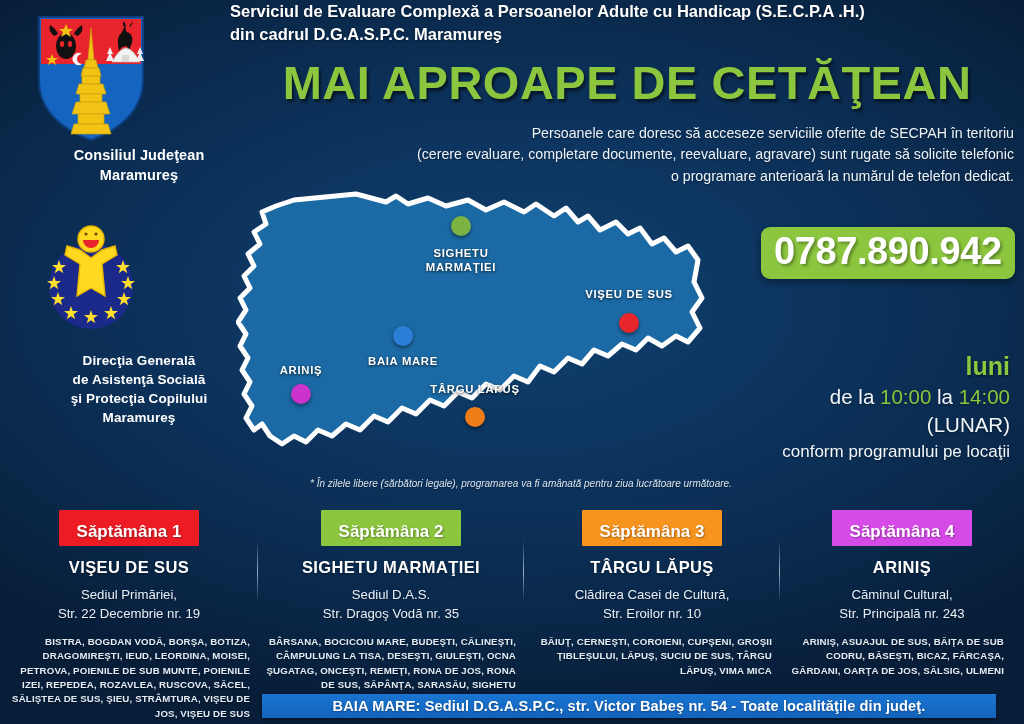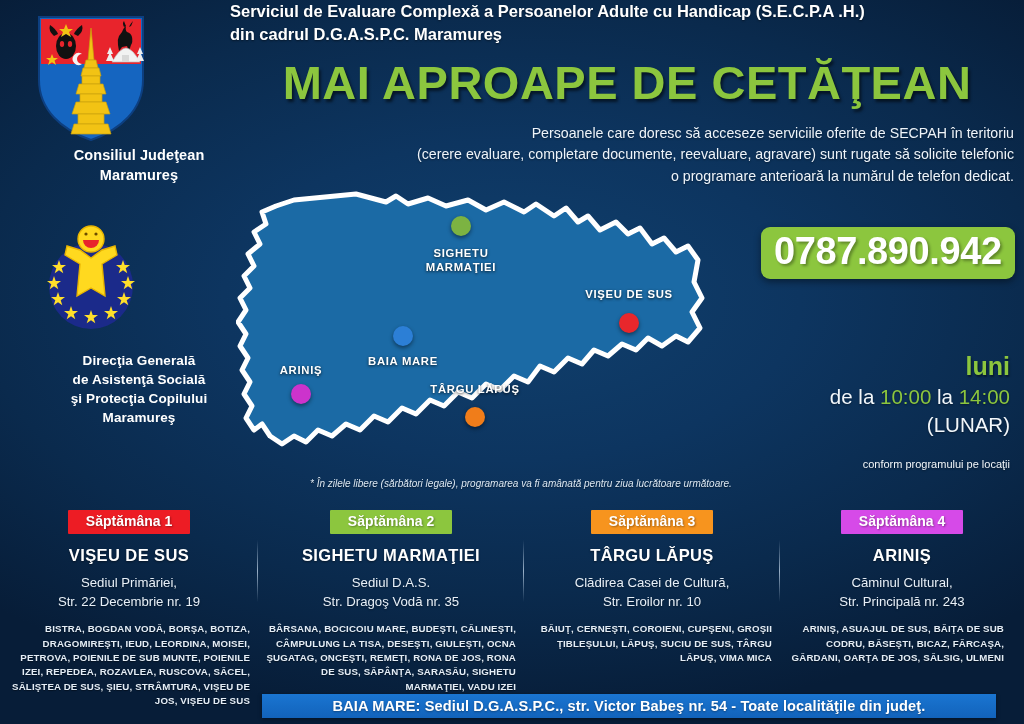--- a/index.html
+++ b/index.html
@@ -70,21 +70,21 @@
 
   
   .schedule { position:absolute; right:14px; top:352px; width:400px; text-align:right; }
   .sch-day { font-size:25px; font-weight:bold; color:#8cc63e; line-height:1.15;
              text-shadow:1px 2px 2px rgba(0,0,0,.45); }
   .sch-hours { font-size:20.5px; margin-top:3px; color:#f2f7fb; line-height:1.25;
                text-shadow:0 1px 2px rgba(0,0,0,.4); }
   .sch-hours b { color:#8cc63e; font-weight:normal; }
   .sch-lunar { font-size:20.5px; margin-top:3px; color:#f2f7fb; line-height:1.25;
                text-shadow:0 1px 2px rgba(0,0,0,.4); }
-  .sch-note { font-size:11px; margin-top:19px; color:#f2f7fb; line-height:1.3;
+  .sch-note { font-size:17px; margin-top:3px; color:#f2f7fb; line-height:1.3;
               text-shadow:0 1px 2px rgba(0,0,0,.4); }
 
   .footnote {
     position:absolute; right:14px; top:478px; width:700px; text-align:left;
     font-size:10px; font-style:italic; color:#dbe7f2;
     text-shadow:0 1px 1px rgba(0,0,0,.4);
   }
 
   
   .map { position:absolute; left:236px; top:186px; width:500px; height:290px; }
@@ -101,22 +101,22 @@
   }
 
   
   .weeks { position:absolute; left:0; top:510px; width:1024px; height:185px; }
   .week-col { position:absolute; top:0; text-align:center; }
   .week-col .divider {
     position:absolute; left:-1px; top:30px; width:1px; height:62px;
     background:linear-gradient(180deg,rgba(180,205,230,0),rgba(200,220,240,.75),rgba(180,205,230,0));
   }
   .badge {
-    display:inline-block; padding:3px 18px 4px 18px;
-    font-size:14px; font-weight:bold; color:#ffffff;
+    display:inline-block; padding:12px 18px 4px 18px;
+    font-size:17px; font-weight:bold; color:#ffffff;
     line-height:1.2; border-radius:1px;
     text-shadow:1px 1px 2px rgba(0,0,0,.35);
   }
   .week-city {
     margin-top:12px; font-size:16.5px; font-weight:bold; color:#ffffff;
     letter-spacing:.4px; text-shadow:0 1px 2px rgba(0,0,0,.45);
   }
   .week-addr {
     margin-top:9px; font-size:13.2px; line-height:1.42; color:#e8f0f8;
     text-shadow:0 1px 2px rgba(0,0,0,.4);

